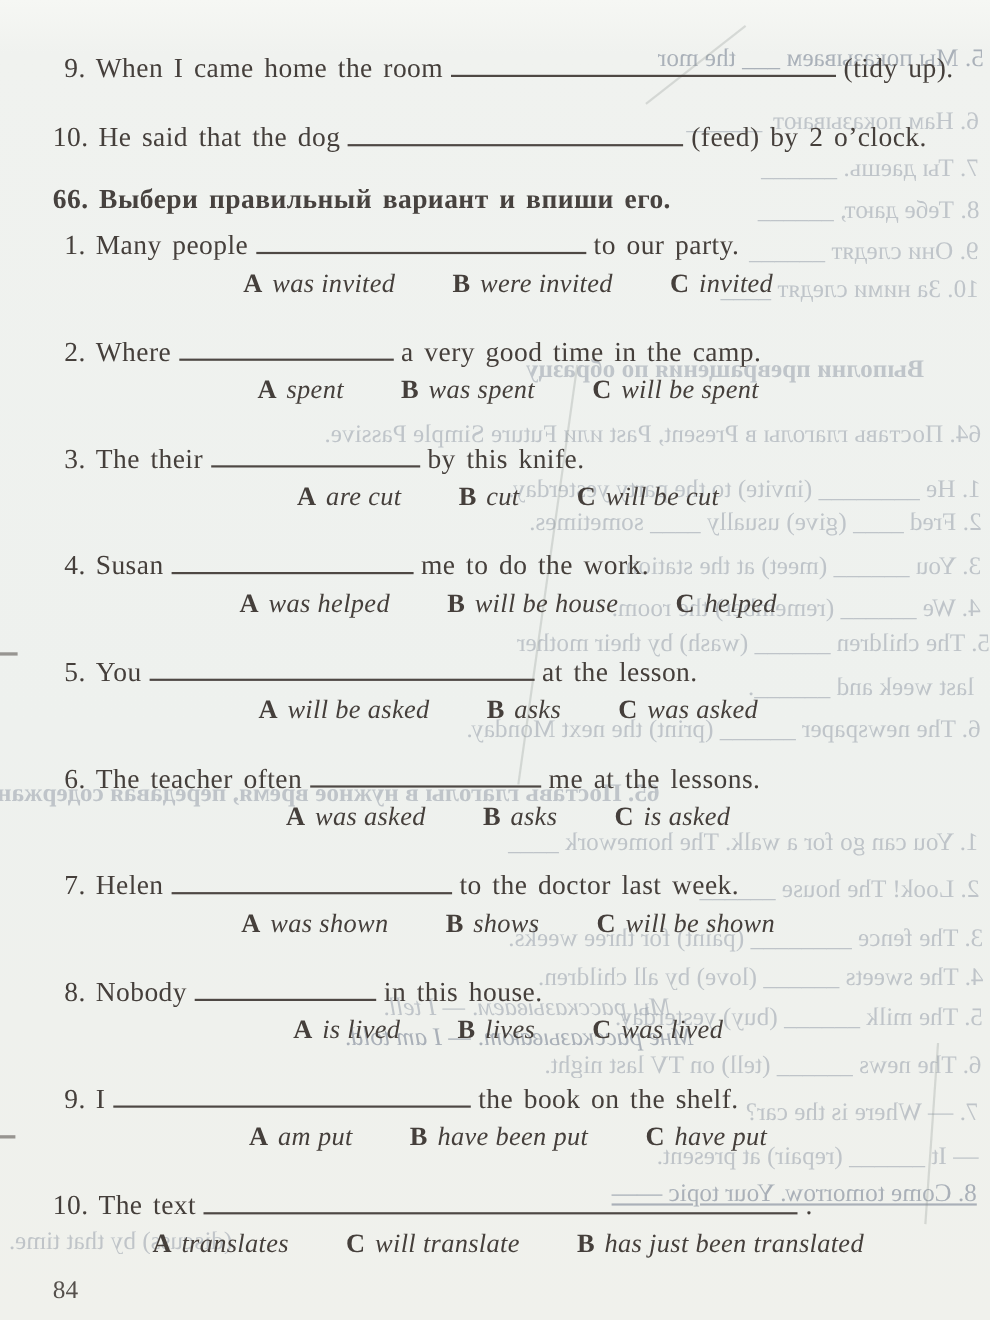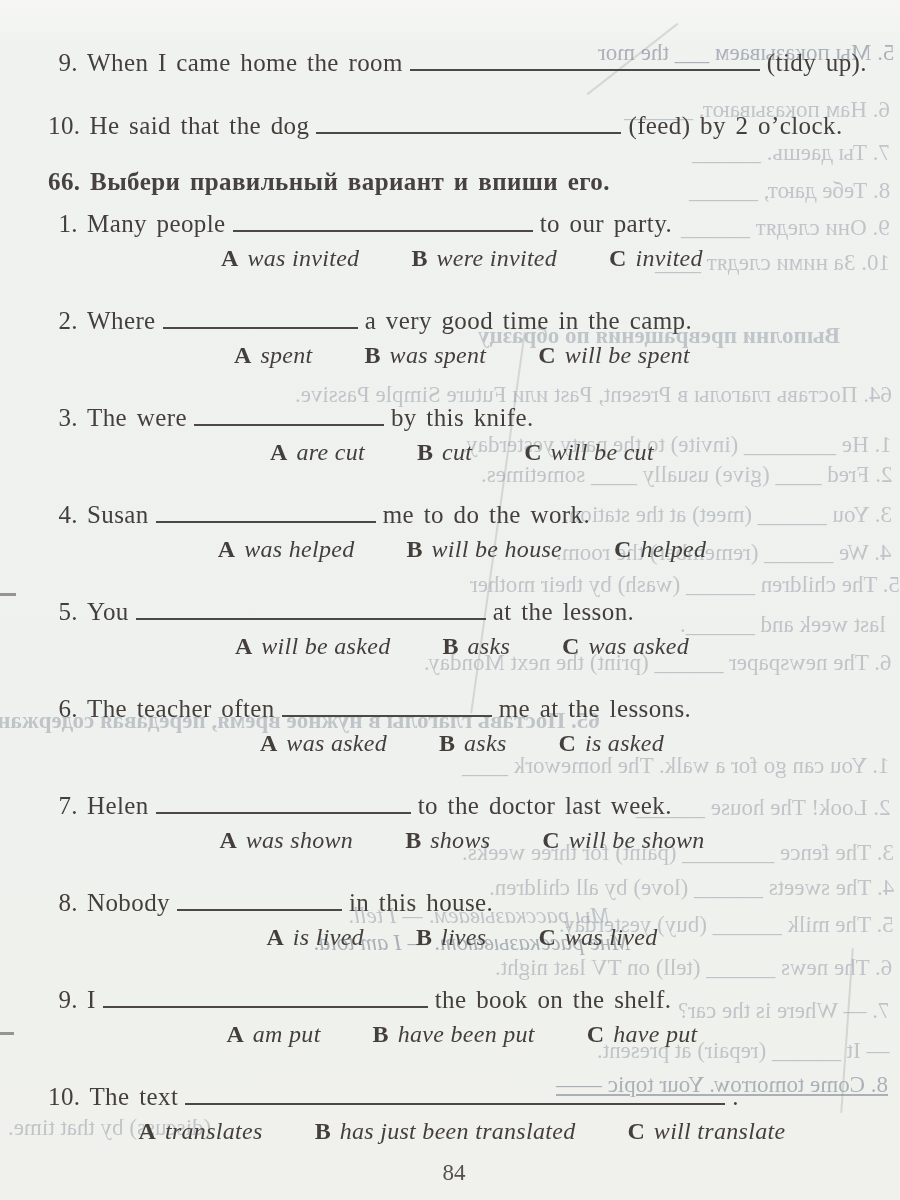--- a/index.html
+++ b/index.html
@@ -54,21 +54,21 @@
   .q-block + .q-block{margin-top:33px;}
   .q-options{
     display:flex;justify-content:center;gap:52px;
     width:852px;padding-right:24px;box-sizing:border-box;
     margin-top:4px;font-size:24px;line-height:30px;white-space:nowrap;
   }
   .opt-letter{font-weight:bold;margin-right:9px;}
   .opt-text{font-style:italic;letter-spacing:.3px;}
   .page-number{
     width:852px;padding-right:40px;box-sizing:border-box;
-    margin-top:14px;text-align:center;font-size:23px;color:#55504c;
+    margin-top:14px;font-size:23px;color:#55504c;
   }
 </style>
 </head>
 <body>
 
 <div class="page">
 
   <div class="ghost-layer" id="ghost-layer">
       <div class="ghost strong" style="top: 40px; right: 6px;">5. Мы показываем ___ the mor</div>
       <div class="ghost" style="top: 97px; right: 10px;">6. Нам показывают. ______</div>
@@ -144,21 +144,21 @@
       <span class="q-num">2.</span><span class="q-pre">Where</span><span class="blank" style="width: 195px;"></span><span class="q-post">a very good time in the camp.</span>
     </div>
     <div class="q-options">
             <span class="opt"><span class="opt-letter">A</span><span class="opt-text">spent</span></span>
             <span class="opt"><span class="opt-letter">B</span><span class="opt-text">was spent</span></span>
             <span class="opt"><span class="opt-letter">C</span><span class="opt-text">will be spent</span></span>
           </div>
   </div>
         <div class="q-block">
     <div class="q-line">
-      <span class="q-num">3.</span><span class="q-pre">The were</span><span class="blank" style="width: 190px;"></span><span class="q-post">by this knife.</span>
+      <span class="q-num">3.</span><span class="q-pre">The their</span><span class="blank" style="width: 190px;"></span><span class="q-post">by this knife.</span>
     </div>
     <div class="q-options">
             <span class="opt"><span class="opt-letter">A</span><span class="opt-text">are cut</span></span>
             <span class="opt"><span class="opt-letter">B</span><span class="opt-text">cut</span></span>
             <span class="opt"><span class="opt-letter">C</span><span class="opt-text">will be cut</span></span>
           </div>
   </div>
         <div class="q-block">
     <div class="q-line">
       <span class="q-num">4.</span><span class="q-pre">Susan</span><span class="blank" style="width: 220px;"></span><span class="q-post">me to do the work.</span>
@@ -218,21 +218,21 @@
             <span class="opt"><span class="opt-letter">B</span><span class="opt-text">have been put</span></span>
             <span class="opt"><span class="opt-letter">C</span><span class="opt-text">have put</span></span>
           </div>
   </div>
         <div class="q-block">
     <div class="q-line">
       <span class="q-num">10.</span><span class="q-pre">The text</span><span class="blank" style="width: 540px;"></span><span class="q-post">.</span>
     </div>
     <div class="q-options">
             <span class="opt"><span class="opt-letter">A</span><span class="opt-text">translates</span></span>
+            <span class="opt"><span class="opt-letter">C</span><span class="opt-text">will translate</span></span>
             <span class="opt"><span class="opt-letter">B</span><span class="opt-text">has just been translated</span></span>
-            <span class="opt"><span class="opt-letter">C</span><span class="opt-text">will translate</span></span>
           </div>
   </div>
       </div>
 
     <div class="page-number">84</div>
   </div>
 </div>
 
 </body></html>

